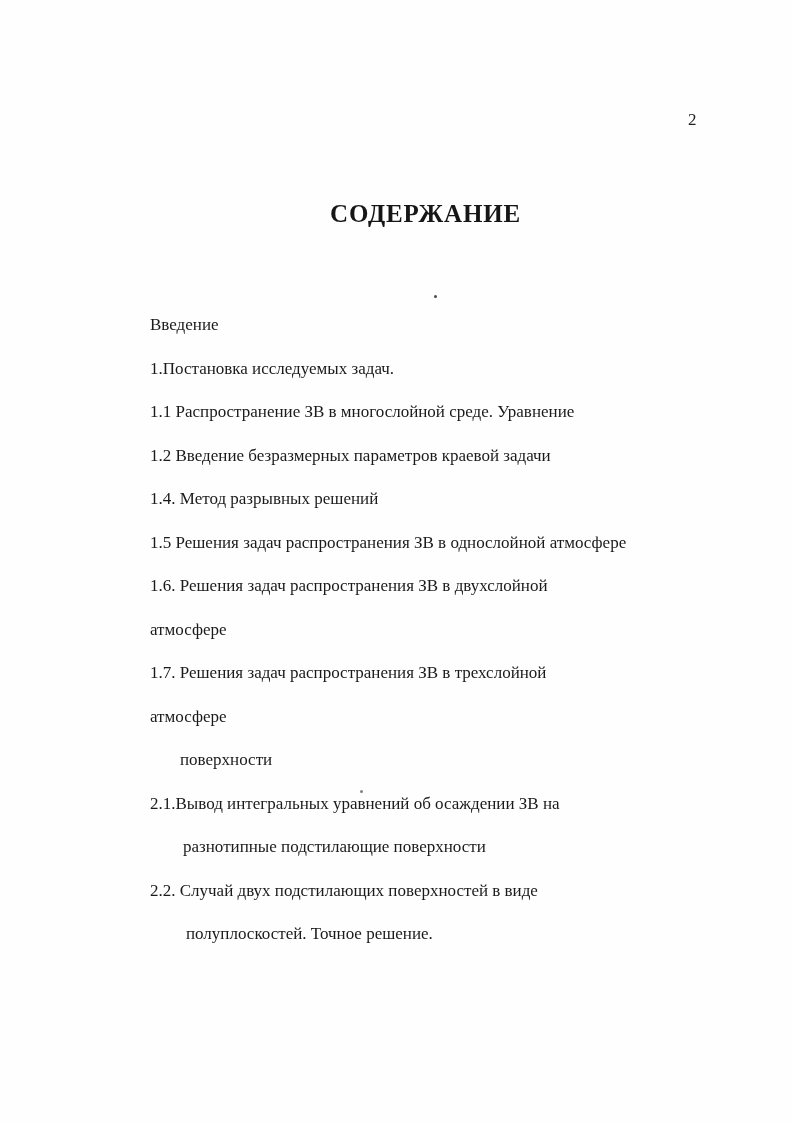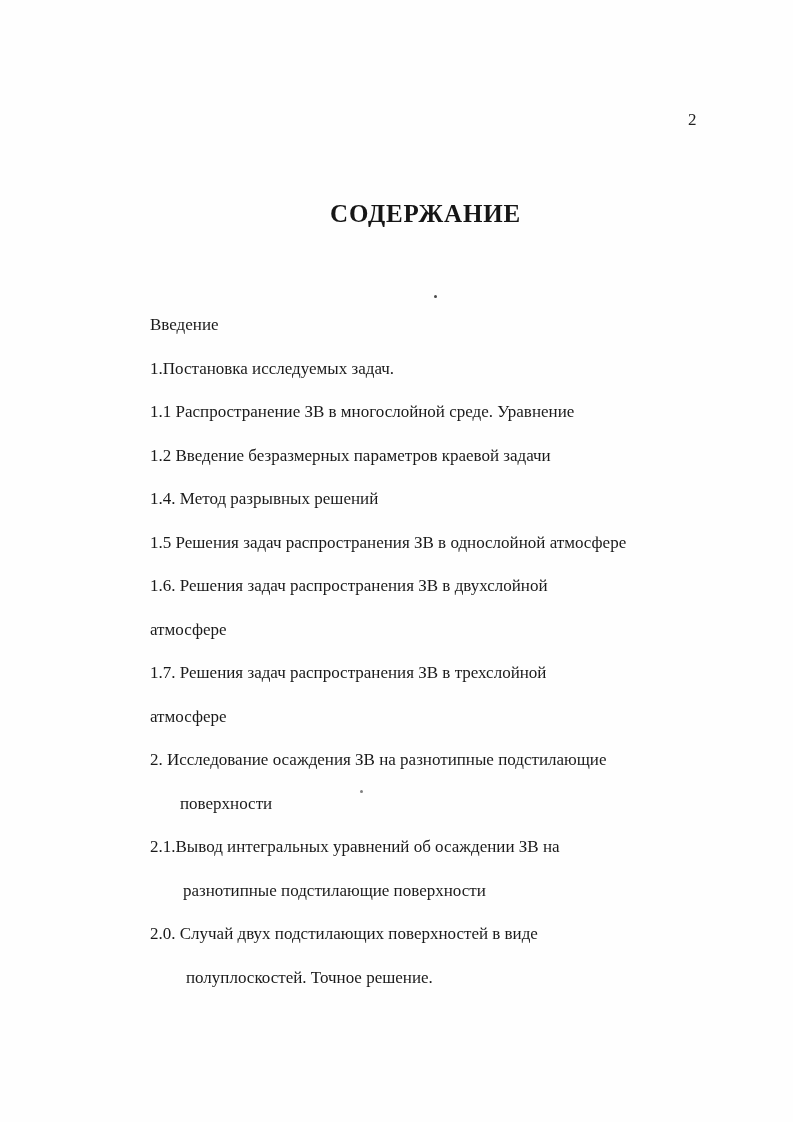--- a/index.html
+++ b/index.html
@@ -85,21 +85,20 @@
     <div class="toc-line ind-0">Введение</div>
     <div class="toc-line ind-0">1.Постановка исследуемых задач.</div>
     <div class="toc-line ind-0">1.1 Распространение ЗВ в многослойной среде. Уравнение</div>
     <div class="toc-line ind-0">1.2 Введение безразмерных параметров краевой задачи</div>
     <div class="toc-line ind-0">1.4. Метод разрывных решений</div>
     <div class="toc-line ind-0">1.5 Решения задач распространения ЗВ в однослойной атмосфере</div>
     <div class="toc-line ind-0">1.6. Решения задач распространения ЗВ в двухслойной</div>
     <div class="toc-line ind-0">атмосфере</div>
     <div class="toc-line ind-0">1.7. Решения задач распространения ЗВ в трехслойной</div>
     <div class="toc-line ind-0">атмосфере</div>
-    <div class="toc-line ind-0">2. Исследование осаждения ЗВ на разнотипные подстилающие</div>
     <div class="toc-line ind-30">поверхности</div>
     <div class="toc-line ind-0">2.1.Вывод интегральных уравнений об осаждении ЗВ на</div>
     <div class="toc-line ind-33">разнотипные подстилающие поверхности</div>
-    <div class="toc-line ind-0">2.0. Случай двух подстилающих поверхностей в виде</div>
+    <div class="toc-line ind-0">2.2. Случай двух подстилающих поверхностей в виде</div>
     <div class="toc-line ind-36">полуплоскостей. Точное решение.</div>
   </div>
 
 </div>
 
 </body></html>

